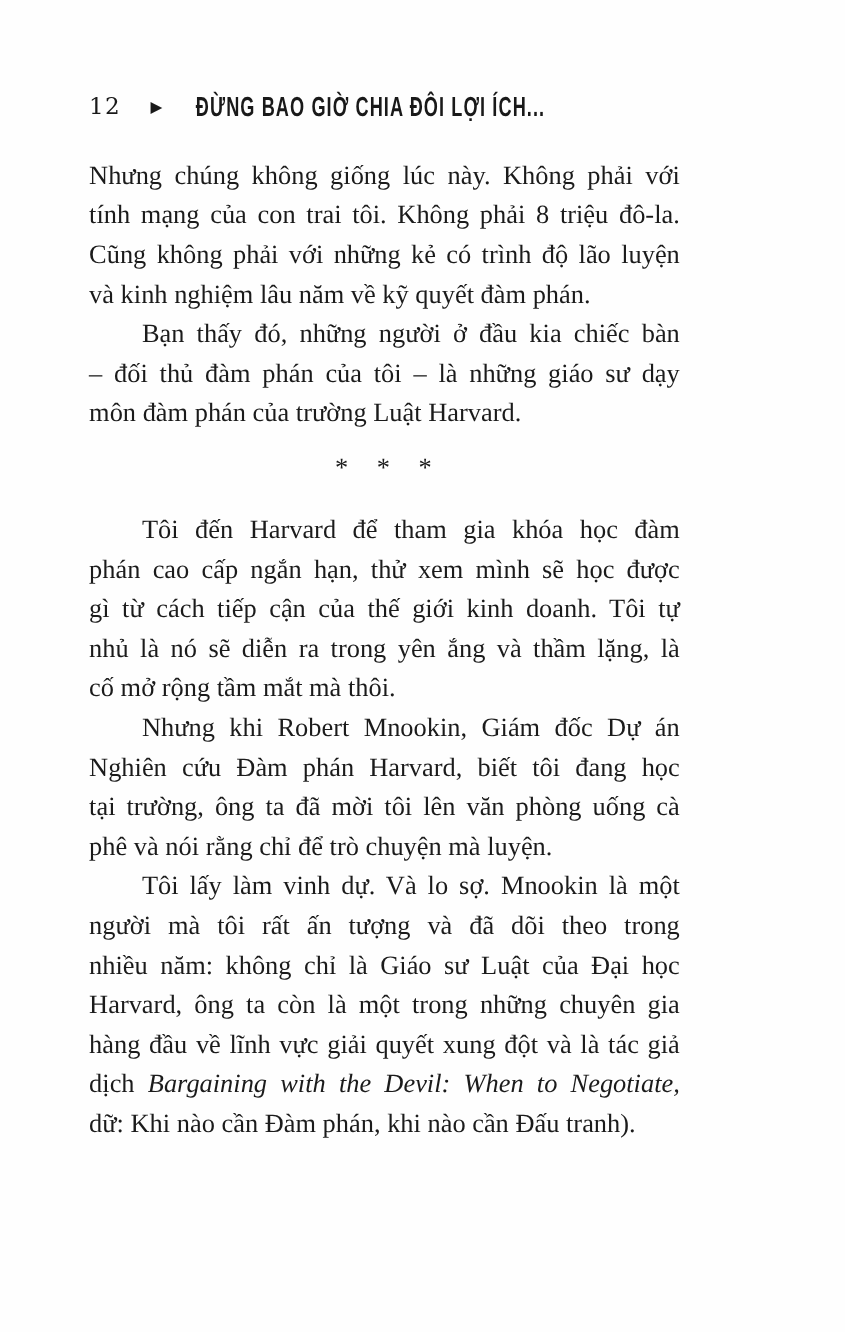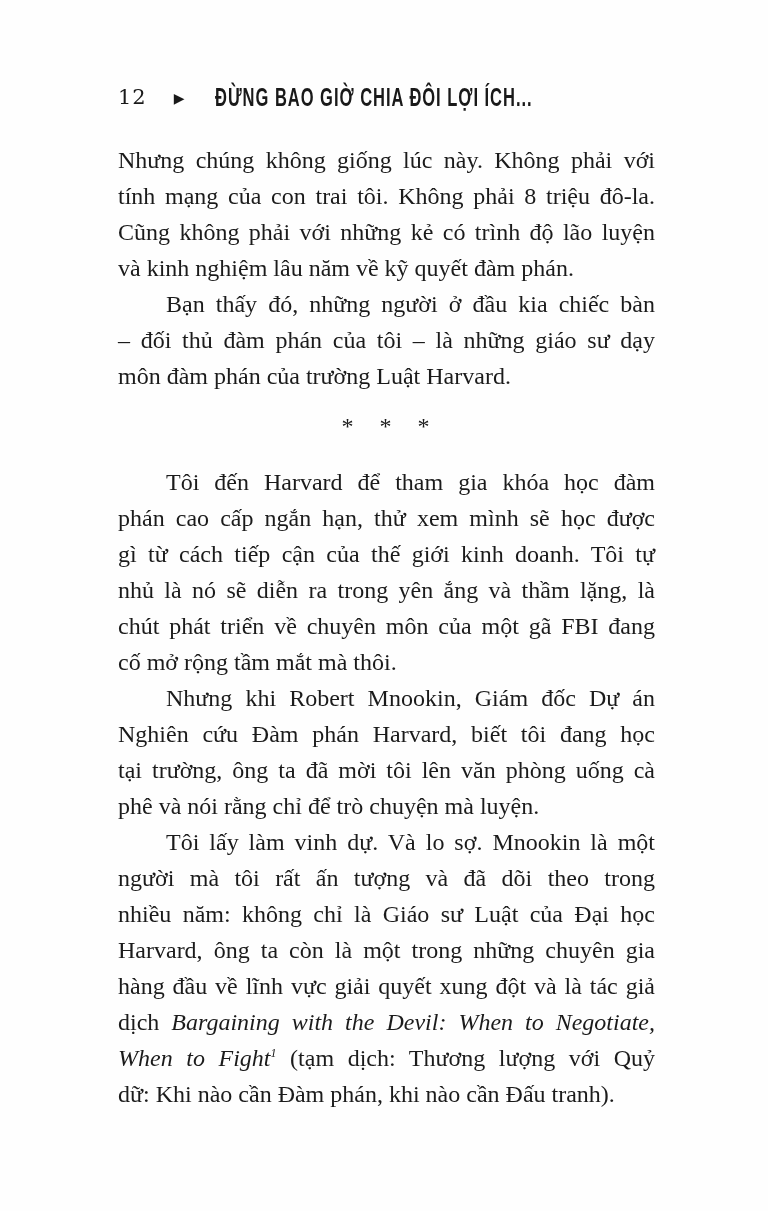--- a/index.html
+++ b/index.html
@@ -8,21 +8,21 @@
     background: #ffffff;
   }
   .page {
     position: relative;
     box-sizing: border-box;
     width: 768px;
     height: 1211px;
     background: #fefefe;
     color: #1b1b1b;
     font-family: "Liberation Serif", "DejaVu Serif", serif;
-    padding: 82px 113px 40px 118px;
+    padding: 82px 113px 40px 81px;
     overflow: hidden;
   }
   .running-header {
     display: flex;
     align-items: center;
     height: 30px;
     margin-bottom: 30px;
     color: #191919;
   }
   .page-number {
@@ -105,33 +105,31 @@
         <div class="line indent">Bạn thấy đó, những người ở đầu kia chiếc bàn</div>
         <div class="line">– đối thủ đàm phán của tôi – là những giáo sư dạy</div>
         <div class="line last">môn đàm phán của trường Luật Harvard.</div>
       </div>
       <div class="separator">* * *</div>
       <div>
         <div class="line indent">Tôi đến Harvard để tham gia khóa học đàm</div>
         <div class="line">phán cao cấp ngắn hạn, thử xem mình sẽ học được</div>
         <div class="line">gì từ cách tiếp cận của thế giới kinh doanh. Tôi tự</div>
         <div class="line">nhủ là nó sẽ diễn ra trong yên ắng và thầm lặng, là</div>
-        <div class="line">chút phát triển về chuyên môn của một gã FBI đang</div>
         <div class="line last">cố mở rộng tầm mắt mà thôi.</div>
       </div>
       <div>
         <div class="line indent">Nhưng khi Robert Mnookin, Giám đốc Dự án</div>
         <div class="line">Nghiên cứu Đàm phán Harvard, biết tôi đang học</div>
         <div class="line">tại trường, ông ta đã mời tôi lên văn phòng uống cà</div>
         <div class="line last">phê và nói rằng chỉ để trò chuyện mà luyện.</div>
       </div>
       <div>
         <div class="line indent">Tôi lấy làm vinh dự. Và lo sợ. Mnookin là một</div>
         <div class="line">người mà tôi rất ấn tượng và đã dõi theo trong</div>
         <div class="line">nhiều năm: không chỉ là Giáo sư Luật của Đại học</div>
         <div class="line">Harvard, ông ta còn là một trong những chuyên gia</div>
         <div class="line">hàng đầu về lĩnh vực giải quyết xung đột và là tác giả</div>
         <div class="line"><span>dịch </span><span class="it">Bargaining with the Devil: When to Negotiate,</span></div>
-        <div class="line"><span class="it">When to Fight</span><sup class="fnote it">1</sup><span> (tạm dịch: Thương lượng với Quỷ</span></div>
         <div class="line last">dữ: Khi nào cần Đàm phán, khi nào cần Đấu tranh).</div>
       </div>
     </main>
 </div>
 
 </body></html>

